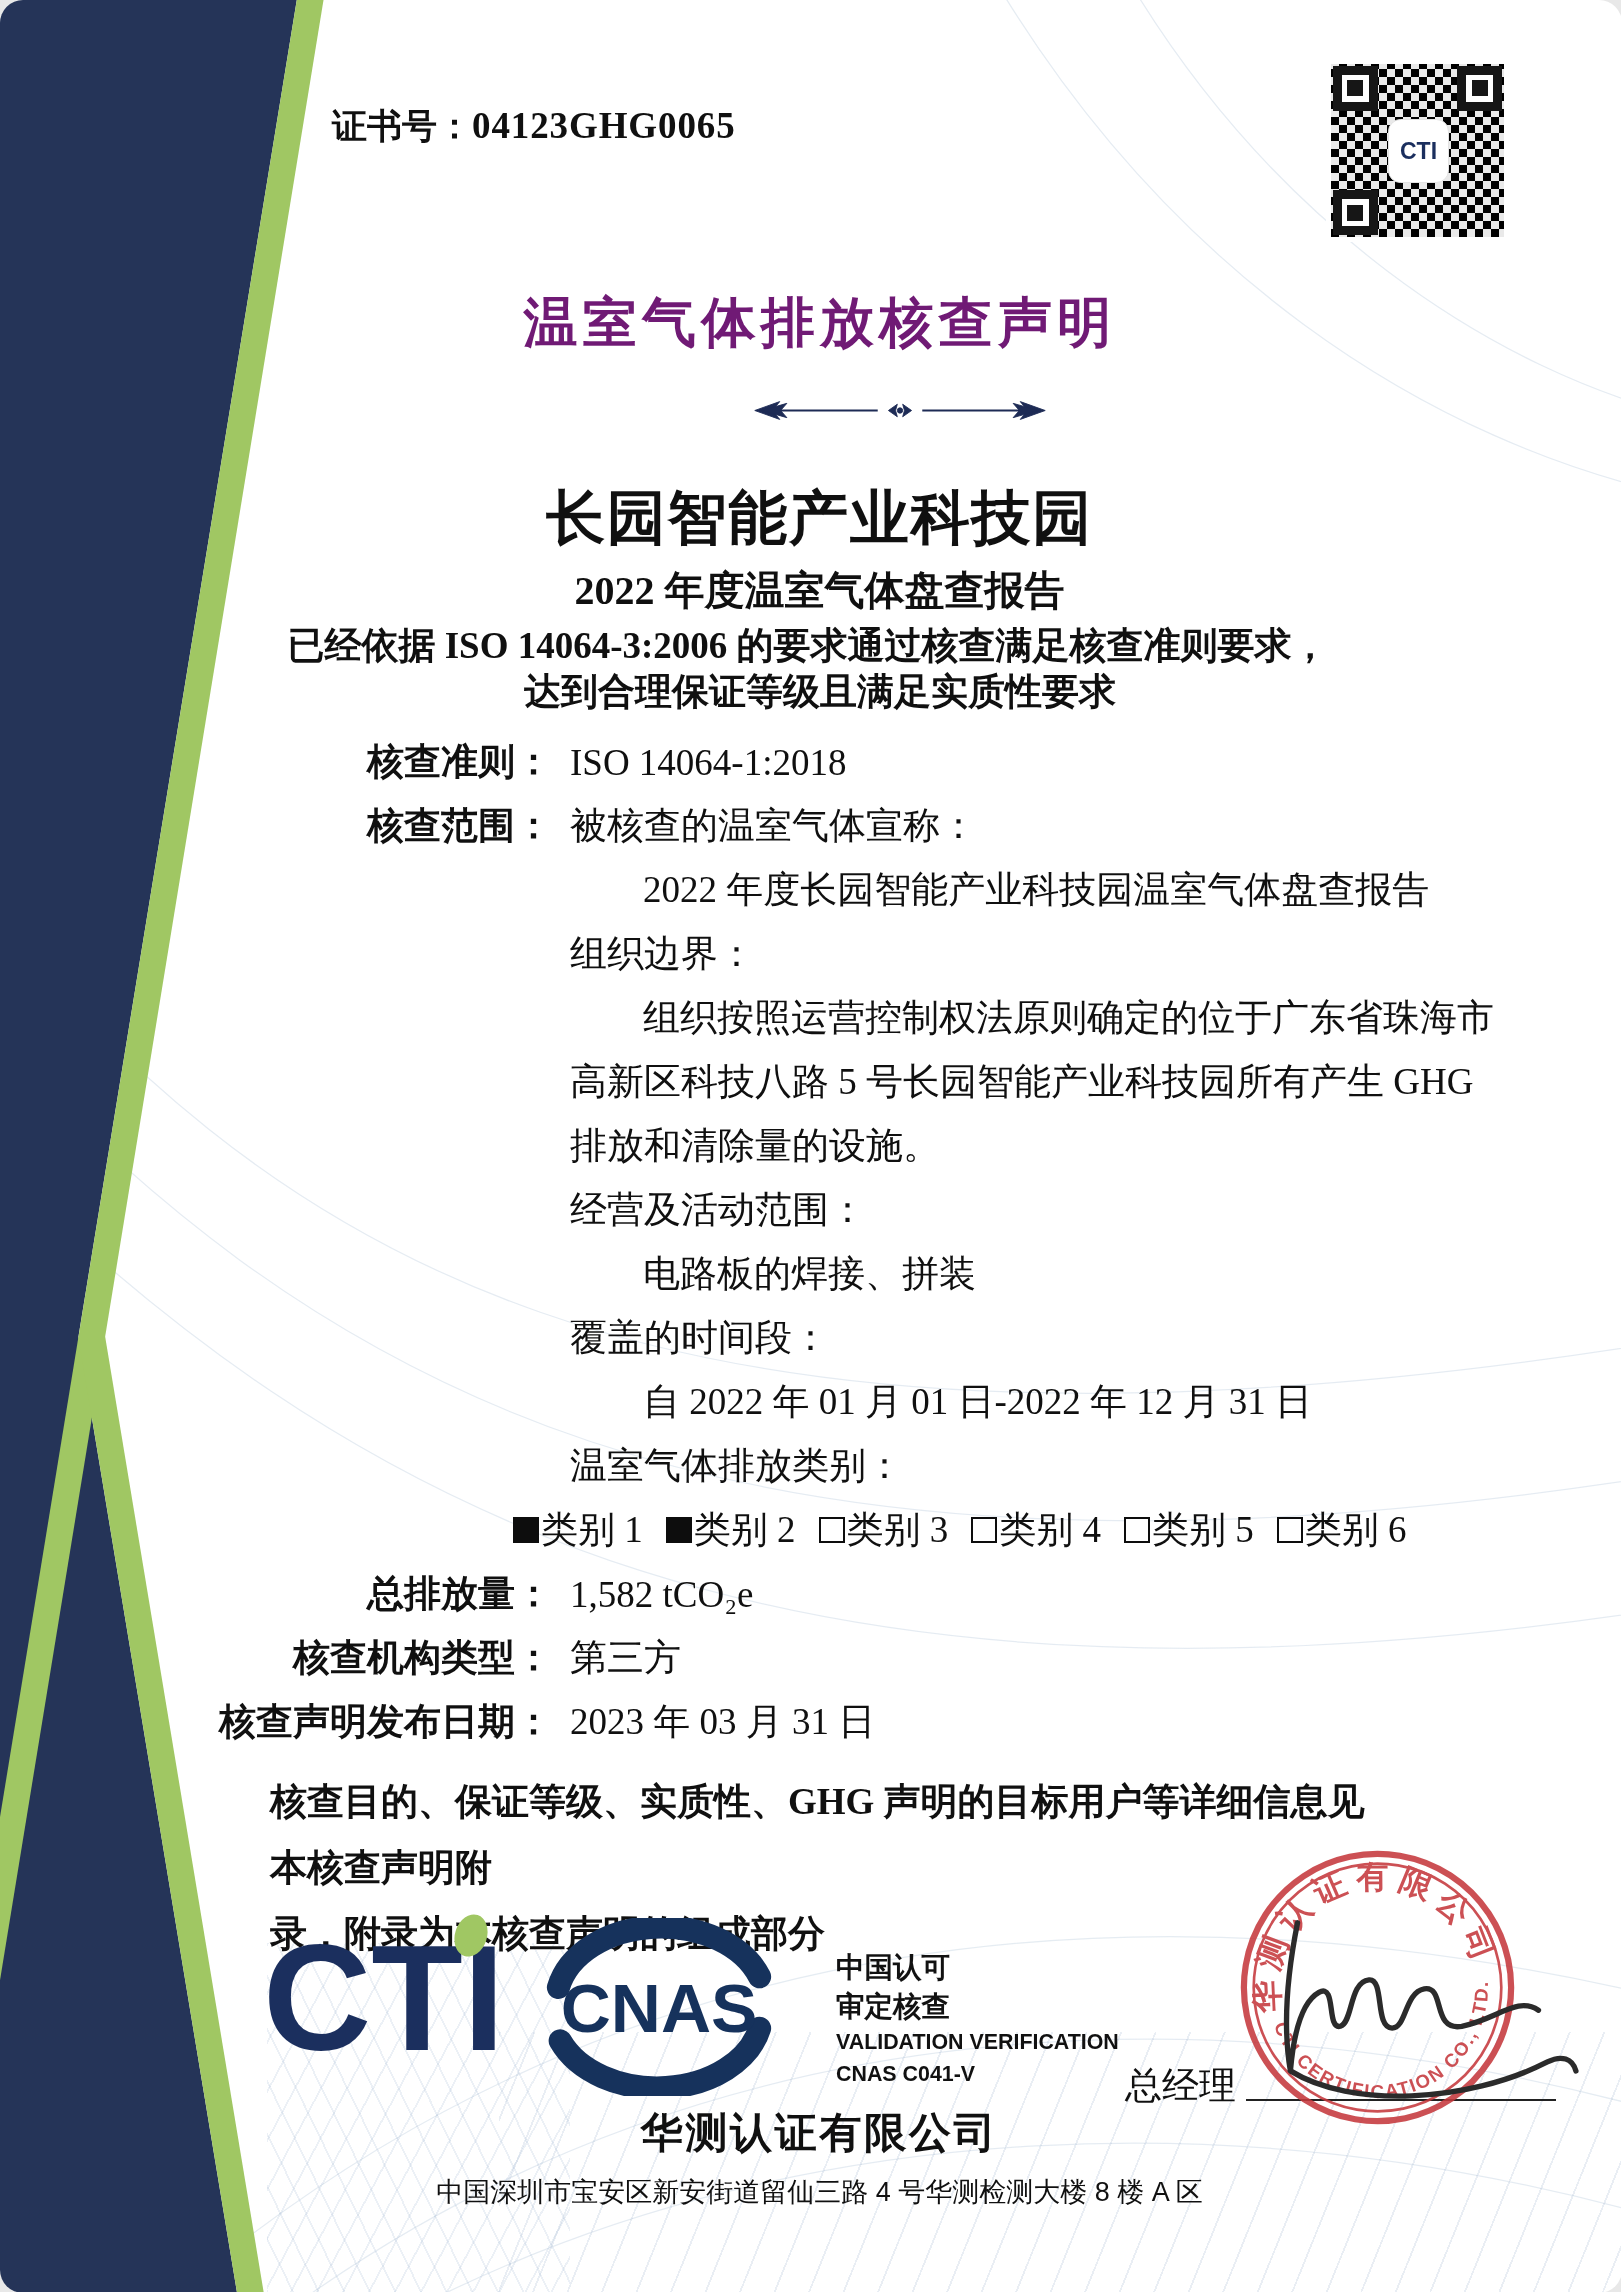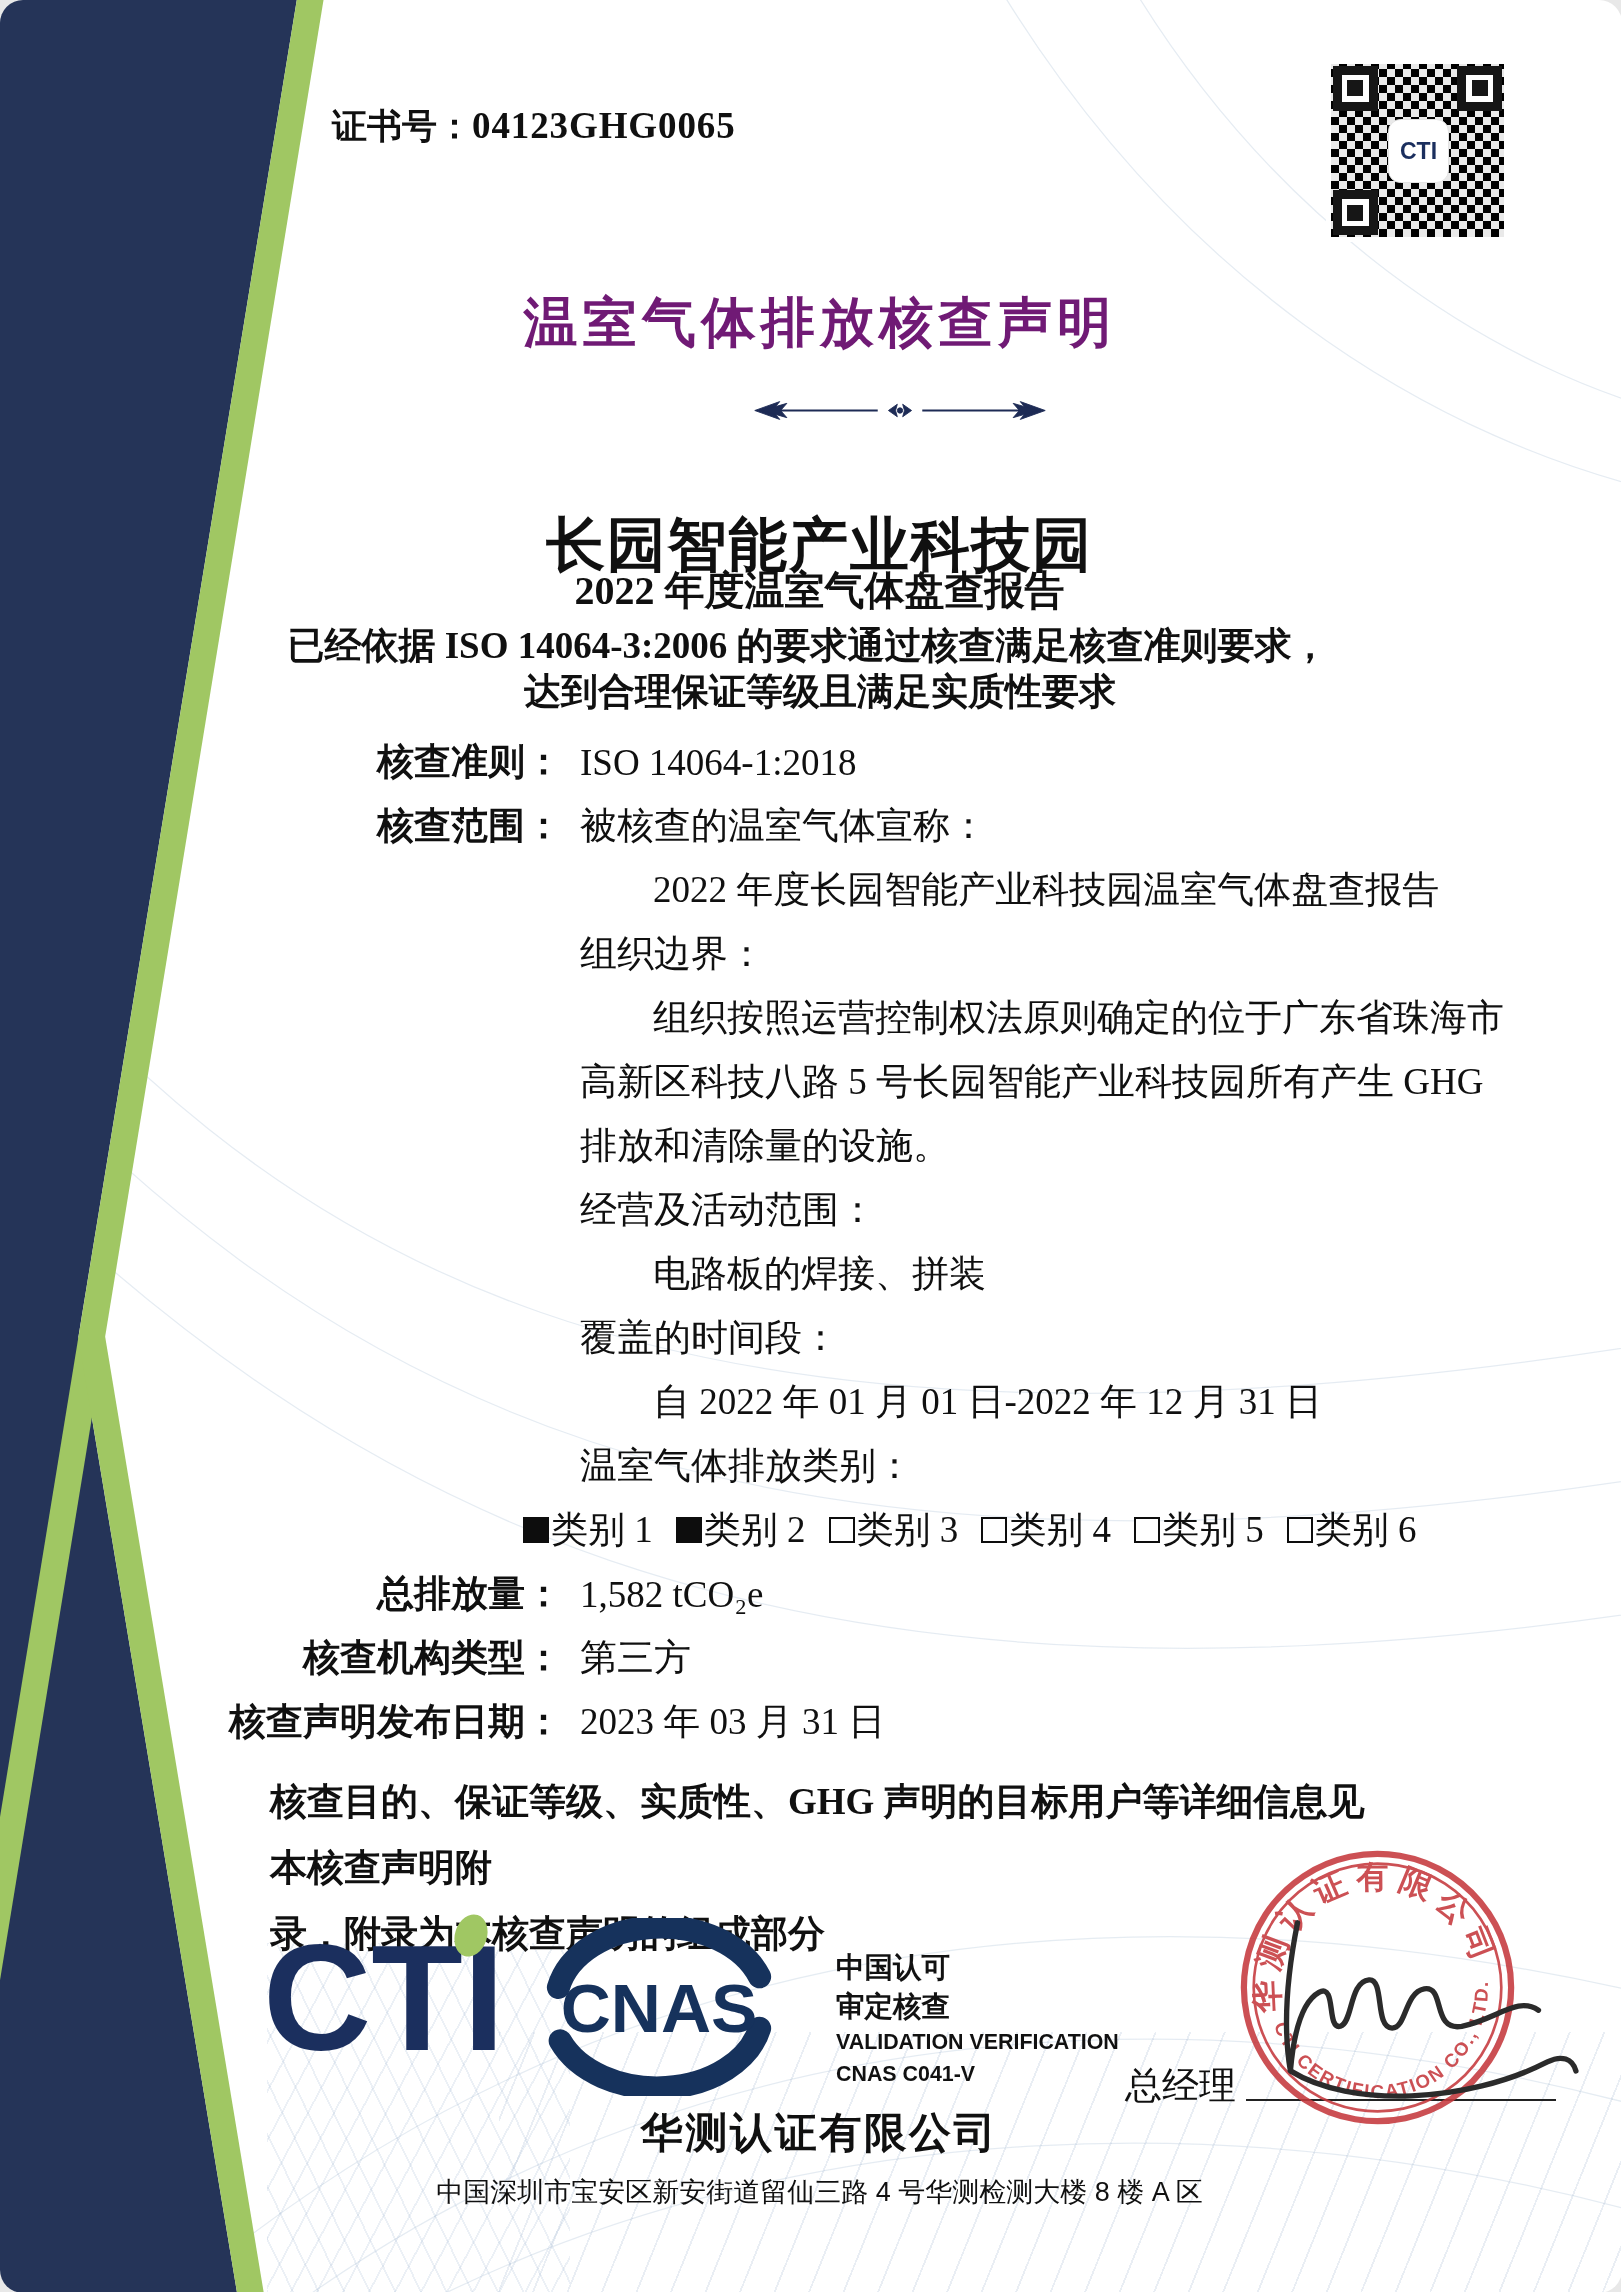--- a/index.html
+++ b/index.html
@@ -29,29 +29,29 @@
   .f-tl{left:1.8px;top:1.8px}.f-tr{right:1.8px;top:1.8px}.f-bl{left:1.8px;bottom:1.8px}
   .qr-badge{position:absolute;left:57px;top:55px;width:59px;height:62px;background:#fff;border:1.8px solid #e2e2e2;
       border-radius:12.5px;display:flex;align-items:center;justify-content:center;
       font-family:"Liberation Sans","DejaVu Sans",sans-serif;font-weight:bold;font-size:23px;color:#1b2f5e;}
 
   .title{position:absolute;left:312px;top:287px;width:1016px;text-align:center;z-index:3;
       font-family:"Liberation Sans","DejaVu Sans",sans-serif;font-weight:bold;font-size:54px;
       color:#701a75;letter-spacing:5.3px;white-space:nowrap;}
   .divider{position:absolute;left:753px;top:397px;width:294px;height:27px;z-index:3;}
 
-  .company{position:absolute;left:356px;top:506px;width:927px;text-align:center;z-index:3;
+  .company{position:absolute;left:356px;top:479px;width:927px;text-align:center;z-index:3;
       font-family:"Liberation Sans","DejaVu Sans",sans-serif;font-weight:bold;font-size:59px;letter-spacing:1.8px;}
   .report{position:absolute;left:356px;top:563px;width:927px;text-align:center;z-index:3;
       font-weight:bold;font-size:40px;}
   .st1{position:absolute;left:282px;top:621px;width:1052px;text-align:center;z-index:3;font-weight:bold;font-size:37px;white-space:nowrap;}
   .st2{position:absolute;left:294px;top:667px;width:1052px;text-align:center;z-index:3;font-weight:bold;font-size:37px;}
 
   
-  .rows{position:absolute;left:0;top:730px;width:1515px;z-index:3;padding-left:10px;}
+  .rows{position:absolute;left:0;top:730px;width:1515px;z-index:3;}
   .row{display:flex;height:64px;align-items:center;font-size:37px;}
   .row .lbl{display:inline-block;width:552px;padding-right:18px;text-align:right;flex:0 0 auto;
       font-family:"Liberation Sans","DejaVu Sans",sans-serif;font-weight:bold;white-space:nowrap;}
   .row .val{white-space:nowrap;}
   .row .indent{padding-left:73px;text-align:center;}
   .cats{margin-left:-57px;display:flex;align-items:center;gap:23px;}
   .cat{display:flex;align-items:center;gap:2px;}
   .cat-box{width:26px;height:26px;border:2.7px solid #0d0d0d;box-sizing:border-box;background:#fff;}
   .cat-box[data-checked="true"]{background:#0d0d0d;}
 

